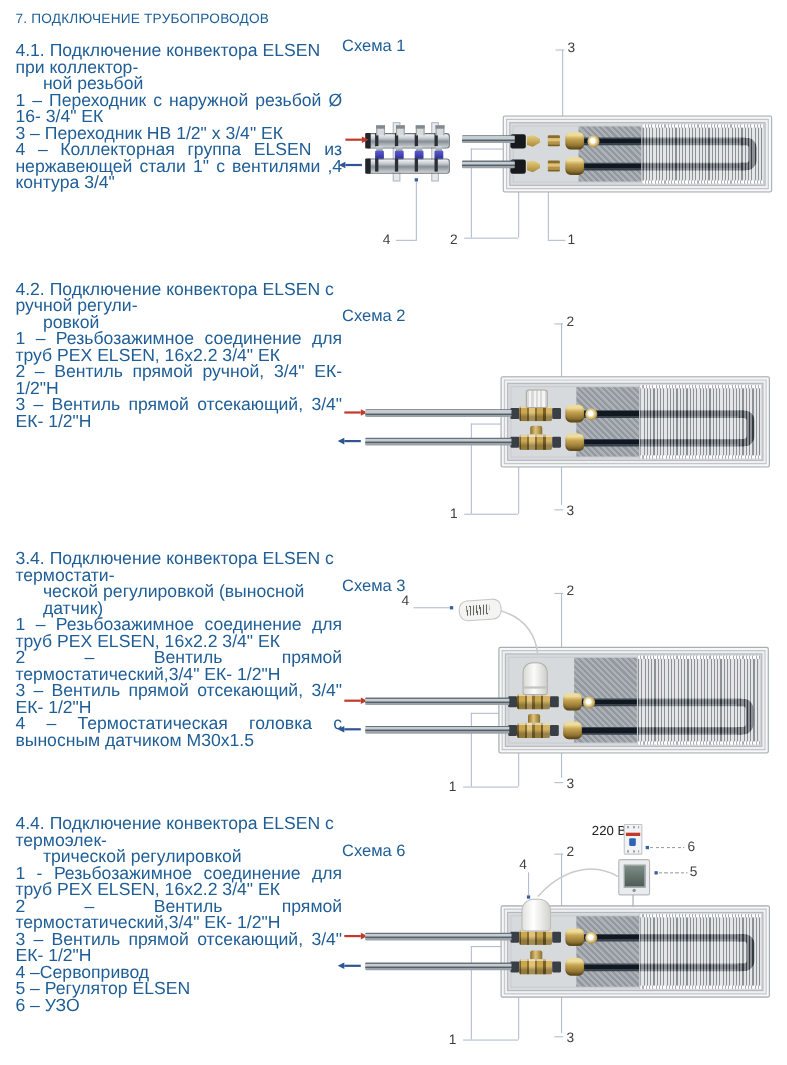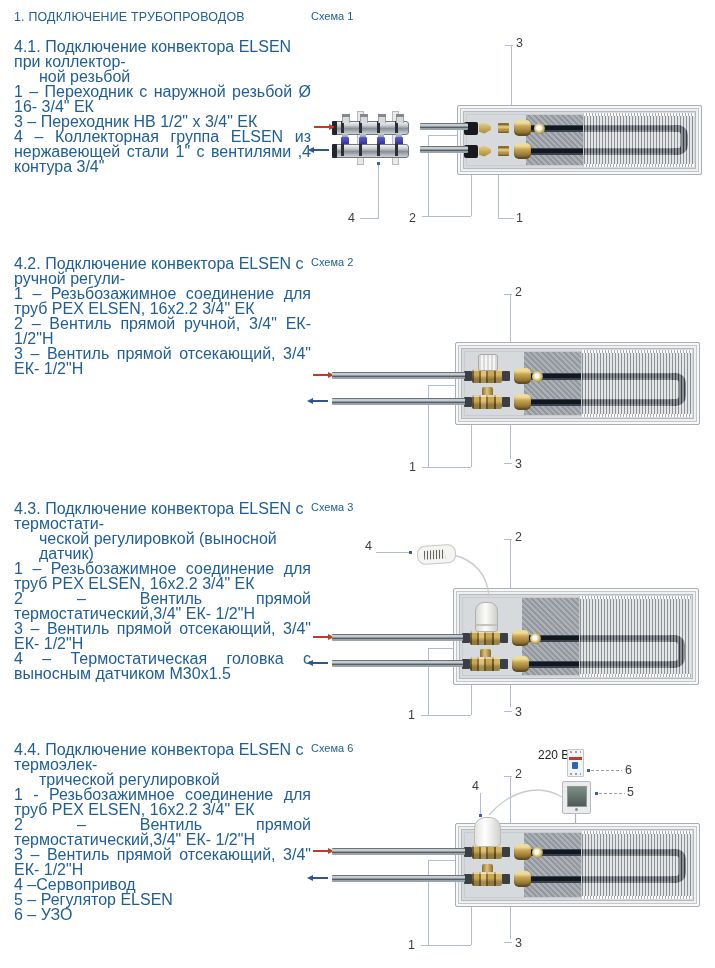--- a/index.html
+++ b/index.html
@@ -3,21 +3,21 @@
 <meta charset="utf-8">
 <style>
   html,body{margin:0;padding:0;background:#fff;}
   .page{position:relative;width:715px;height:968px;background:#ffffff;overflow:hidden;
         font-family:"Liberation Sans",sans-serif;}
   
   .txt{position:absolute;left:14px;width:297px;color:#1e5d96;font-size:16px;line-height:15px;}
   .page-title{font-size:12.4px;letter-spacing:.2px;}
   .h2{padding-left:25px;}
   .items p{margin:0;text-align:justify;}
-  .scheme-title{position:absolute;color:#1e5d96;font-size:11px;}
+  .scheme-title{position:absolute;color:#1e5d96;font-size:15px;margin-top:23px;}
   
   .diag{position:absolute;}
   .co{position:absolute;font-size:12.5px;color:#3e3e3e;}
   .ln{position:absolute;background:#b3bdd2;}
   .ln.gray{background:repeating-linear-gradient(90deg,#9aa0a5 0 3px,rgba(0,0,0,0) 3px 5px);}
   .dt{position:absolute;width:3px;height:3px;background:#3c5fa0;}
   .arw{position:absolute;width:15px;height:2px;}
   .arw.r{background:#c13b2a}.arw.b{background:#2d5693}
   .arw.right::after{content:"";position:absolute;right:-6px;top:-2.5px;width:0;height:0;
     border-top:3.5px solid transparent;border-bottom:3.5px solid transparent;border-left:6px solid #c13b2a;}
@@ -88,43 +88,44 @@
     transform:rotate(-4deg);}
   .sensor .ribs{position:absolute;left:6px;top:4px;width:21px;height:9px;
     background:repeating-linear-gradient(90deg,#63635f 0 1px,#efefec 1px 3px);}
   svg.wire{position:absolute;left:0;top:0;z-index:4;pointer-events:none;}
 </style>
 </head>
 <body>
 
 <div class="page">
 
-  <div class="txt page-title" style="top:10px">1. ПОДКЛЮЧЕНИЕ ТРУБОПРОВОДОВ</div>
+  <div class="txt page-title" style="top:10px">7. ПОДКЛЮЧЕНИЕ ТРУБОПРОВОДОВ</div>
 
   <div class="txt" style="top:39px">
     <div class="h1">4.1. Подключение конвектора ELSEN при коллектор-</div>
     <div class="h2">ной резьбой</div>
     <div class="items">
       <p>1 – Переходник с наружной резьбой Ø 16- 3/4" ЕК</p>
       <p>3 – Переходник НВ  1/2" х 3/4" ЕК</p>
       <p>4 – Коллекторная группа ELSEN из нержавеющей стали 1" с вентилями ,4 контура 3/4"</p>
     </div>
   </div>
 
   <div class="txt" style="top:256px">
     <div class="h1">4.2. Подключение конвектора ELSEN с ручной регули-</div>
+    <div class="h2">ровкой</div>
     <div class="items">
       <p>1 – Резьбозажимное соединение для труб PEX ELSEN, 16х2.2 3/4" ЕК</p>
       <p>2 – Вентиль прямой  ручной, 3/4" ЕК- 1/2"Н</p>
       <p>3 – Вентиль прямой отсекающий, 3/4" ЕК- 1/2"Н</p>
     </div>
   </div>
 
   <div class="txt" style="top:501px">
-    <div class="h1">4.3. Подключение конвектора ELSEN с термостати-</div>
+    <div class="h1">3.4. Подключение конвектора ELSEN с термостати-</div>
     <div class="h2">ческой регулировкой (выносной датчик)</div>
     <div class="items">
       <p>1 – Резьбозажимное соединение для труб PEX ELSEN, 16х2.2 3/4" ЕК</p>
       <p>2 – Вентиль прямой  термостатический,3/4" ЕК- 1/2"Н</p>
       <p>3 – Вентиль прямой отсекающий, 3/4" ЕК- 1/2"Н</p>
       <p>4 – Термостатическая головка с выносным датчиком М30х1.5</p>
     </div>
   </div>
 
   <div class="txt" style="top:742px">

